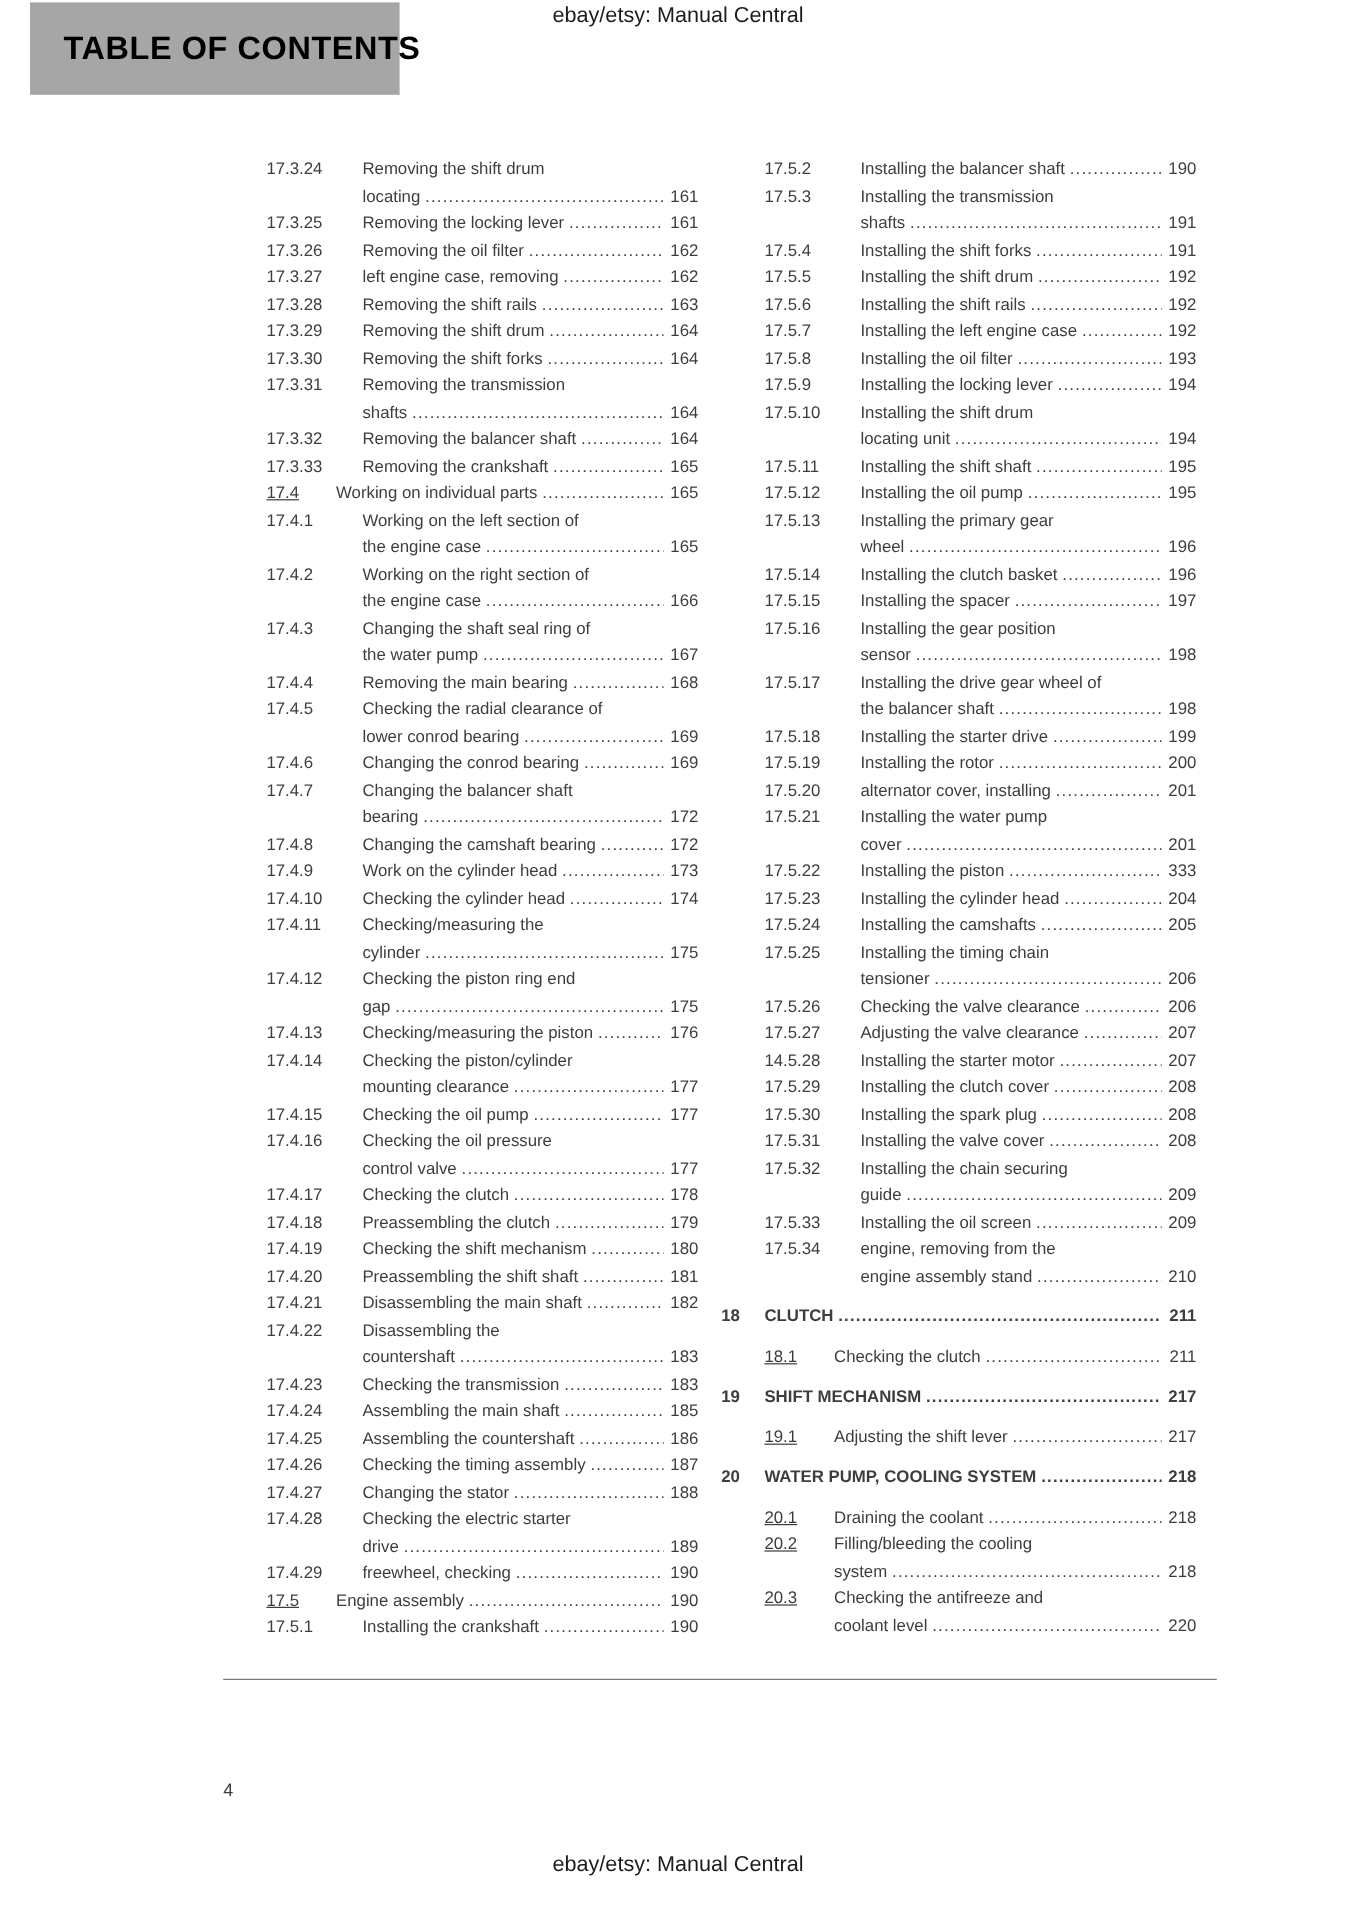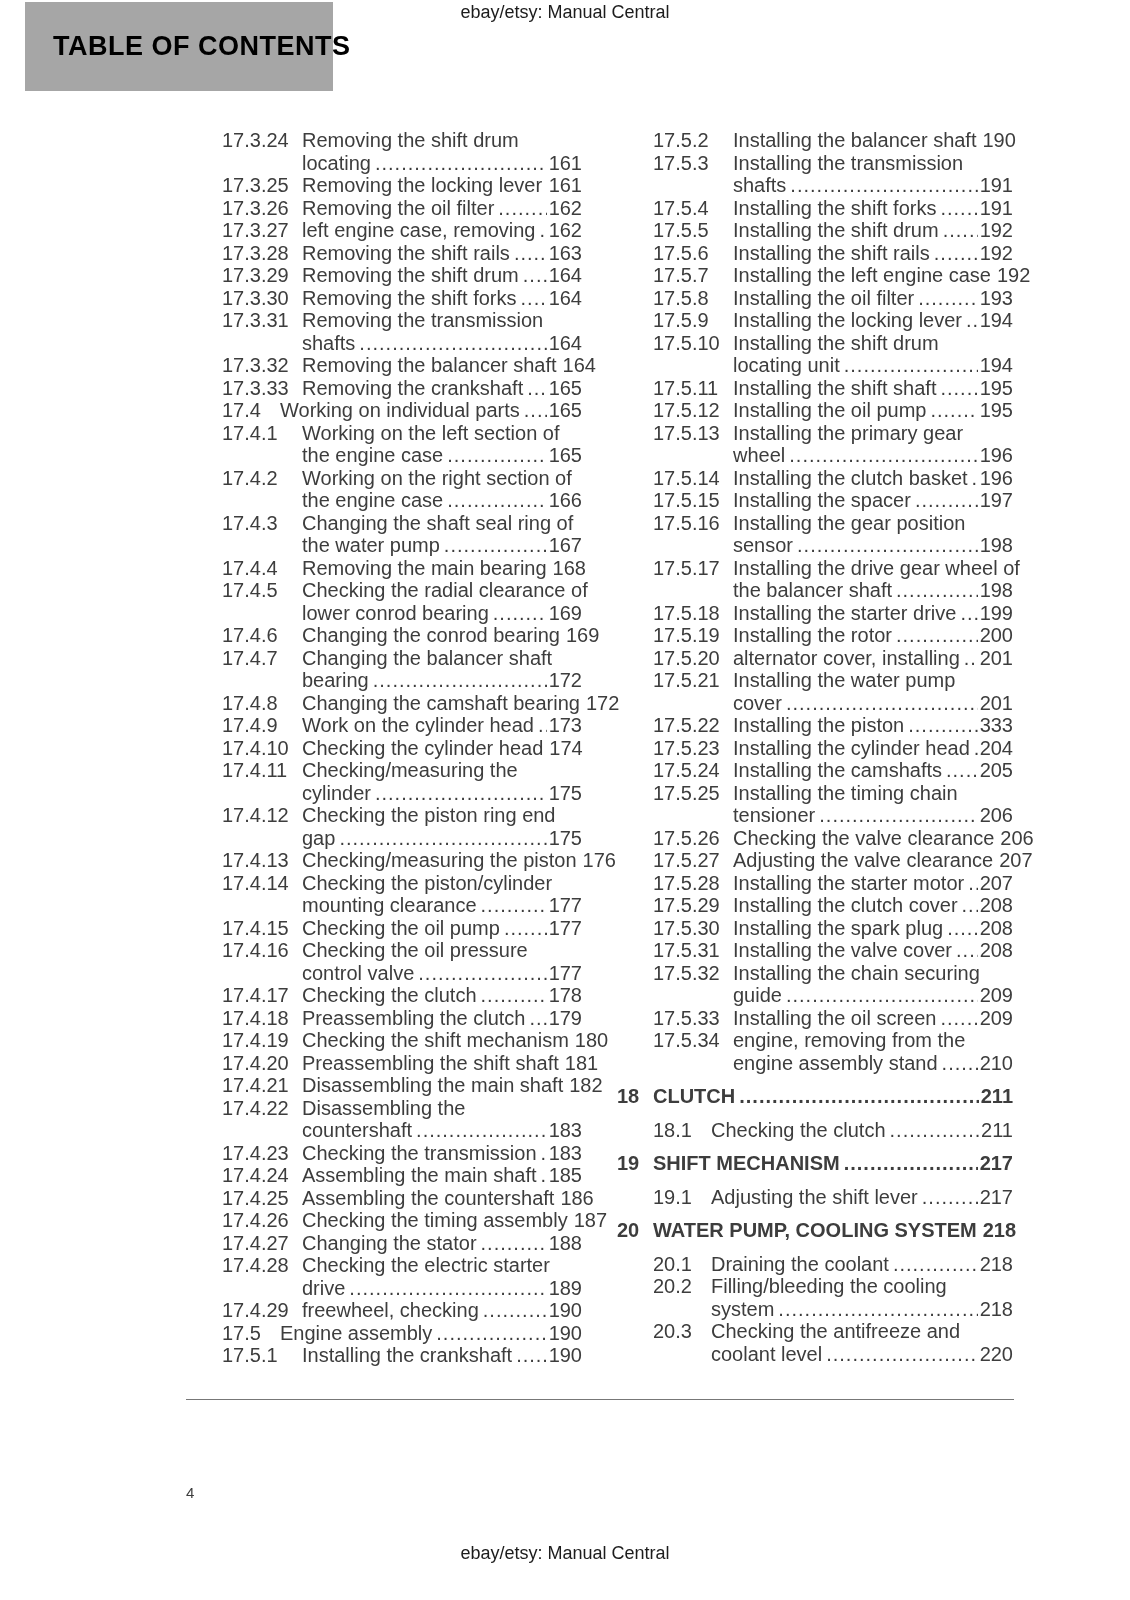--- a/index.html
+++ b/index.html
@@ -17,47 +17,47 @@
   .top-header {
     position: absolute;
     top: 2px; left: 0; width: 100%;
     text-align: center;
     font-size: 18px;
     color: var(--header-text, #1c1c1c);
   }
   .title-box {
     position: absolute;
     left: 25px; top: 2px;
-    width: 308px; height: 89px;
+    width: 308px; height: 77px;
     background: var(--title-box-bg, #a6a6a6);
     display: flex; align-items: center;
     padding-left: 28px;
     text-align: right;
   }
   .title-text {
     font-size: 27px;
     font-weight: 700;
     color: var(--heading-text, #000000);
     letter-spacing: 0.5px;
     white-space: nowrap;
   }
   .toc {
     position: absolute;
     left: 186px; top: 129px;
     width: 828px;
     display: flex;
-    gap: 35px;
-    font-size: 20px;
+    gap: 19px;
+    font-size: 14px;
     line-height: 22.5px;
   }
   .col { width: 396px; }
   .entry { display: flex; padding-left: 36px; }
   .entry.l1 { padding-left: 0; margin: 11px 0; font-weight: bold; }
   .num { flex: 0 0 80px; white-space: nowrap; }
-  .entry.l2 .num { flex-basis: 58px; }
+  .entry.l2 .num { flex-basis: 58px; text-decoration: underline; }
   .entry.l1 .num { flex-basis: 36px; }
   .body { flex: 1; min-width: 0; }
   .line { display: block; white-space: nowrap; }
   .lastline { display: flex; align-items: baseline; }
   .t { white-space: nowrap; }
   .dots {
     flex: 1;
     overflow: hidden;
     white-space: nowrap;
     margin-left: 4px;
@@ -794,21 +794,21 @@
           <span class="num">17.5.27</span>
           <span class="body">
             <span class="lastline">
               <span class="t">Adjusting the valve clearance</span>
               <span class="dots">......................................................................................................................................................</span>
               <span class="page-ref">207</span>
             </span>
           </span>
         </div>
         <div class="entry l3">
-          <span class="num">17.5.28</span>
+          <span class="num">14.5.28</span>
           <span class="body">
             <span class="lastline">
               <span class="t">Installing the starter motor</span>
               <span class="dots">......................................................................................................................................................</span>
               <span class="page-ref">207</span>
             </span>
           </span>
         </div>
         <div class="entry l3">
           <span class="num">17.5.29</span>

